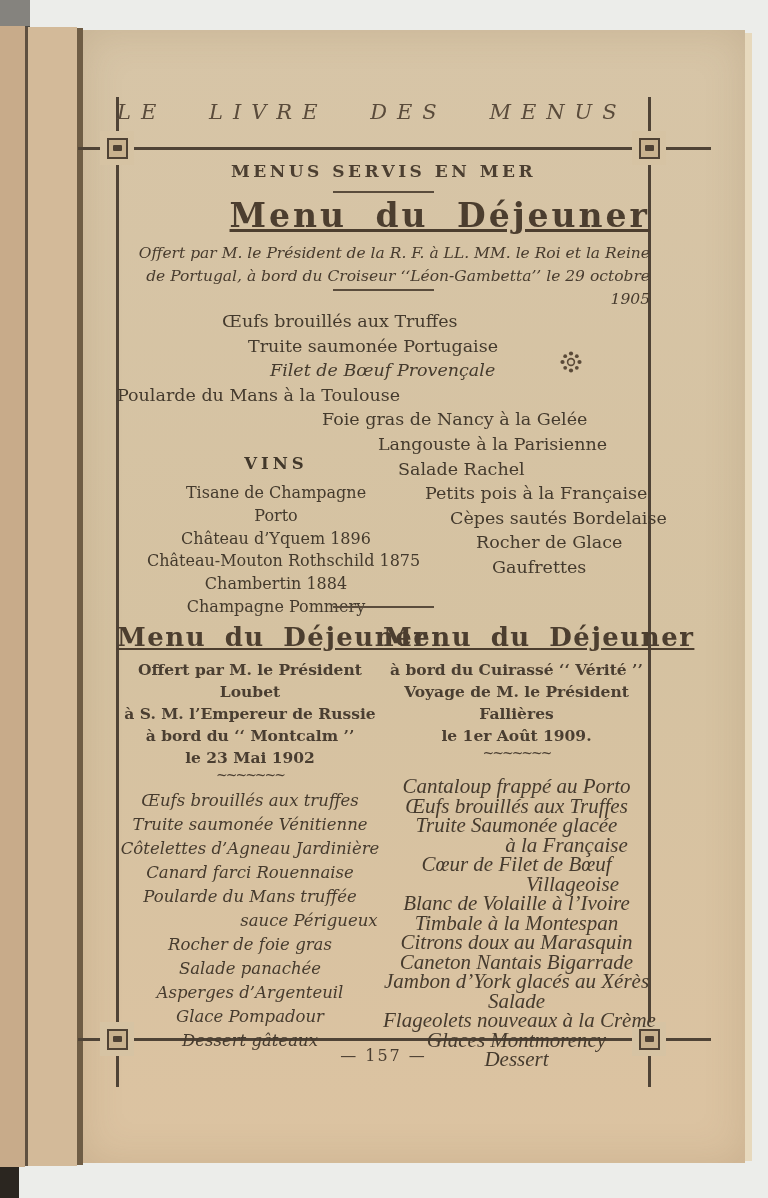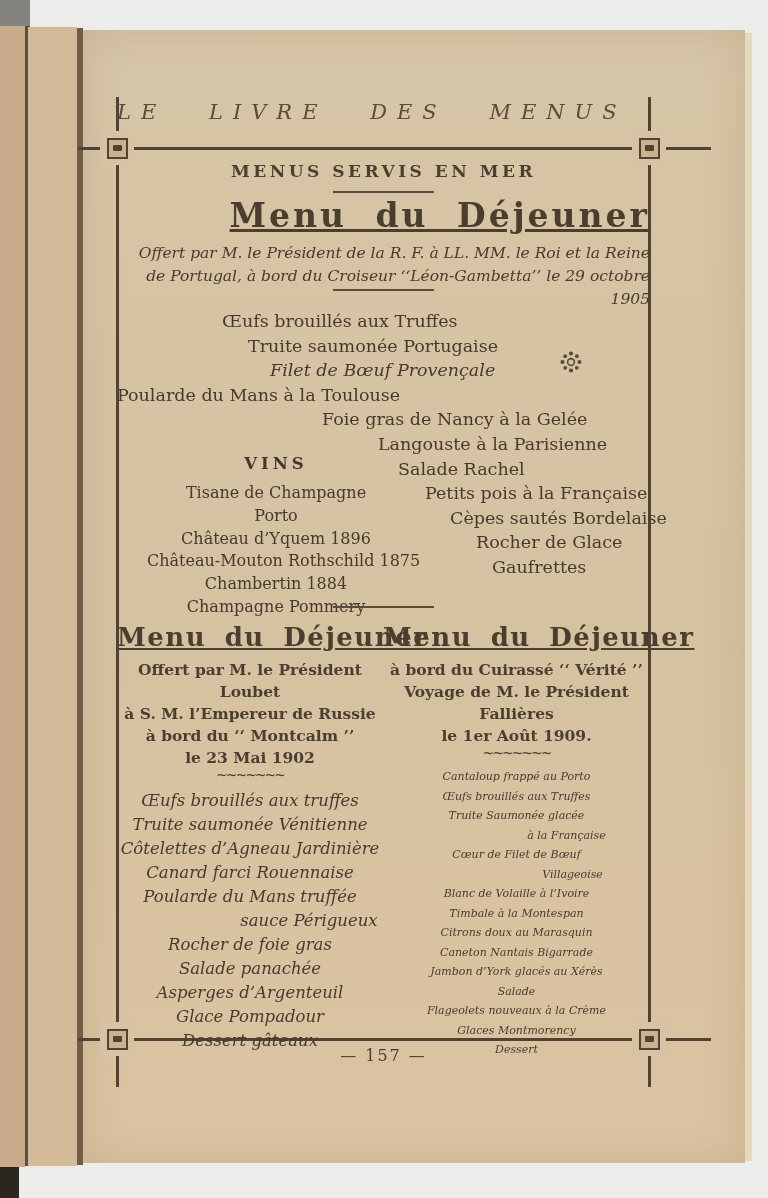--- a/index.html
+++ b/index.html
@@ -74,21 +74,21 @@
 
   .col{top:592px;text-align:center;color:#463b2e;}
   .col.left{left:0;width:266px;}
   .col.right{left:266px;width:267px;}
   .menu-title.sub{font-size:26px;letter-spacing:1.5px;word-spacing:8px;}
   .col-ded{margin-top:7px;font-size:15.5px;line-height:22px;font-weight:600;color:#4a3e31;}
   .squiggle{font-size:14px;letter-spacing:-2px;color:#4a3e31;height:15px;line-height:13px;}
   .col-items{font-style:italic;}
   .col.left  .col-items{margin-top:5px;font-size:16.5px;}
   .col.left  .col-items .line{line-height:24px;white-space:nowrap;}
-  .col.right .col-items{margin-top:5px;font-size:11px;}
+  .col.right .col-items{margin-top:15px;font-size:21px;font-family:Liberation Serif, serif;}
   .col.right .col-items .line{line-height:19.5px;white-space:nowrap;}
 
   .page-number{top:1016px;width:100%;text-align:center;font-size:16px;letter-spacing:2px;color:#4a3e31;}
 </style>
 </head>
 <body>
 
 <div class="abs corner-gray"></div>
 <div class="abs spine-strip1"></div>
 <div class="abs spine-line1"></div>

